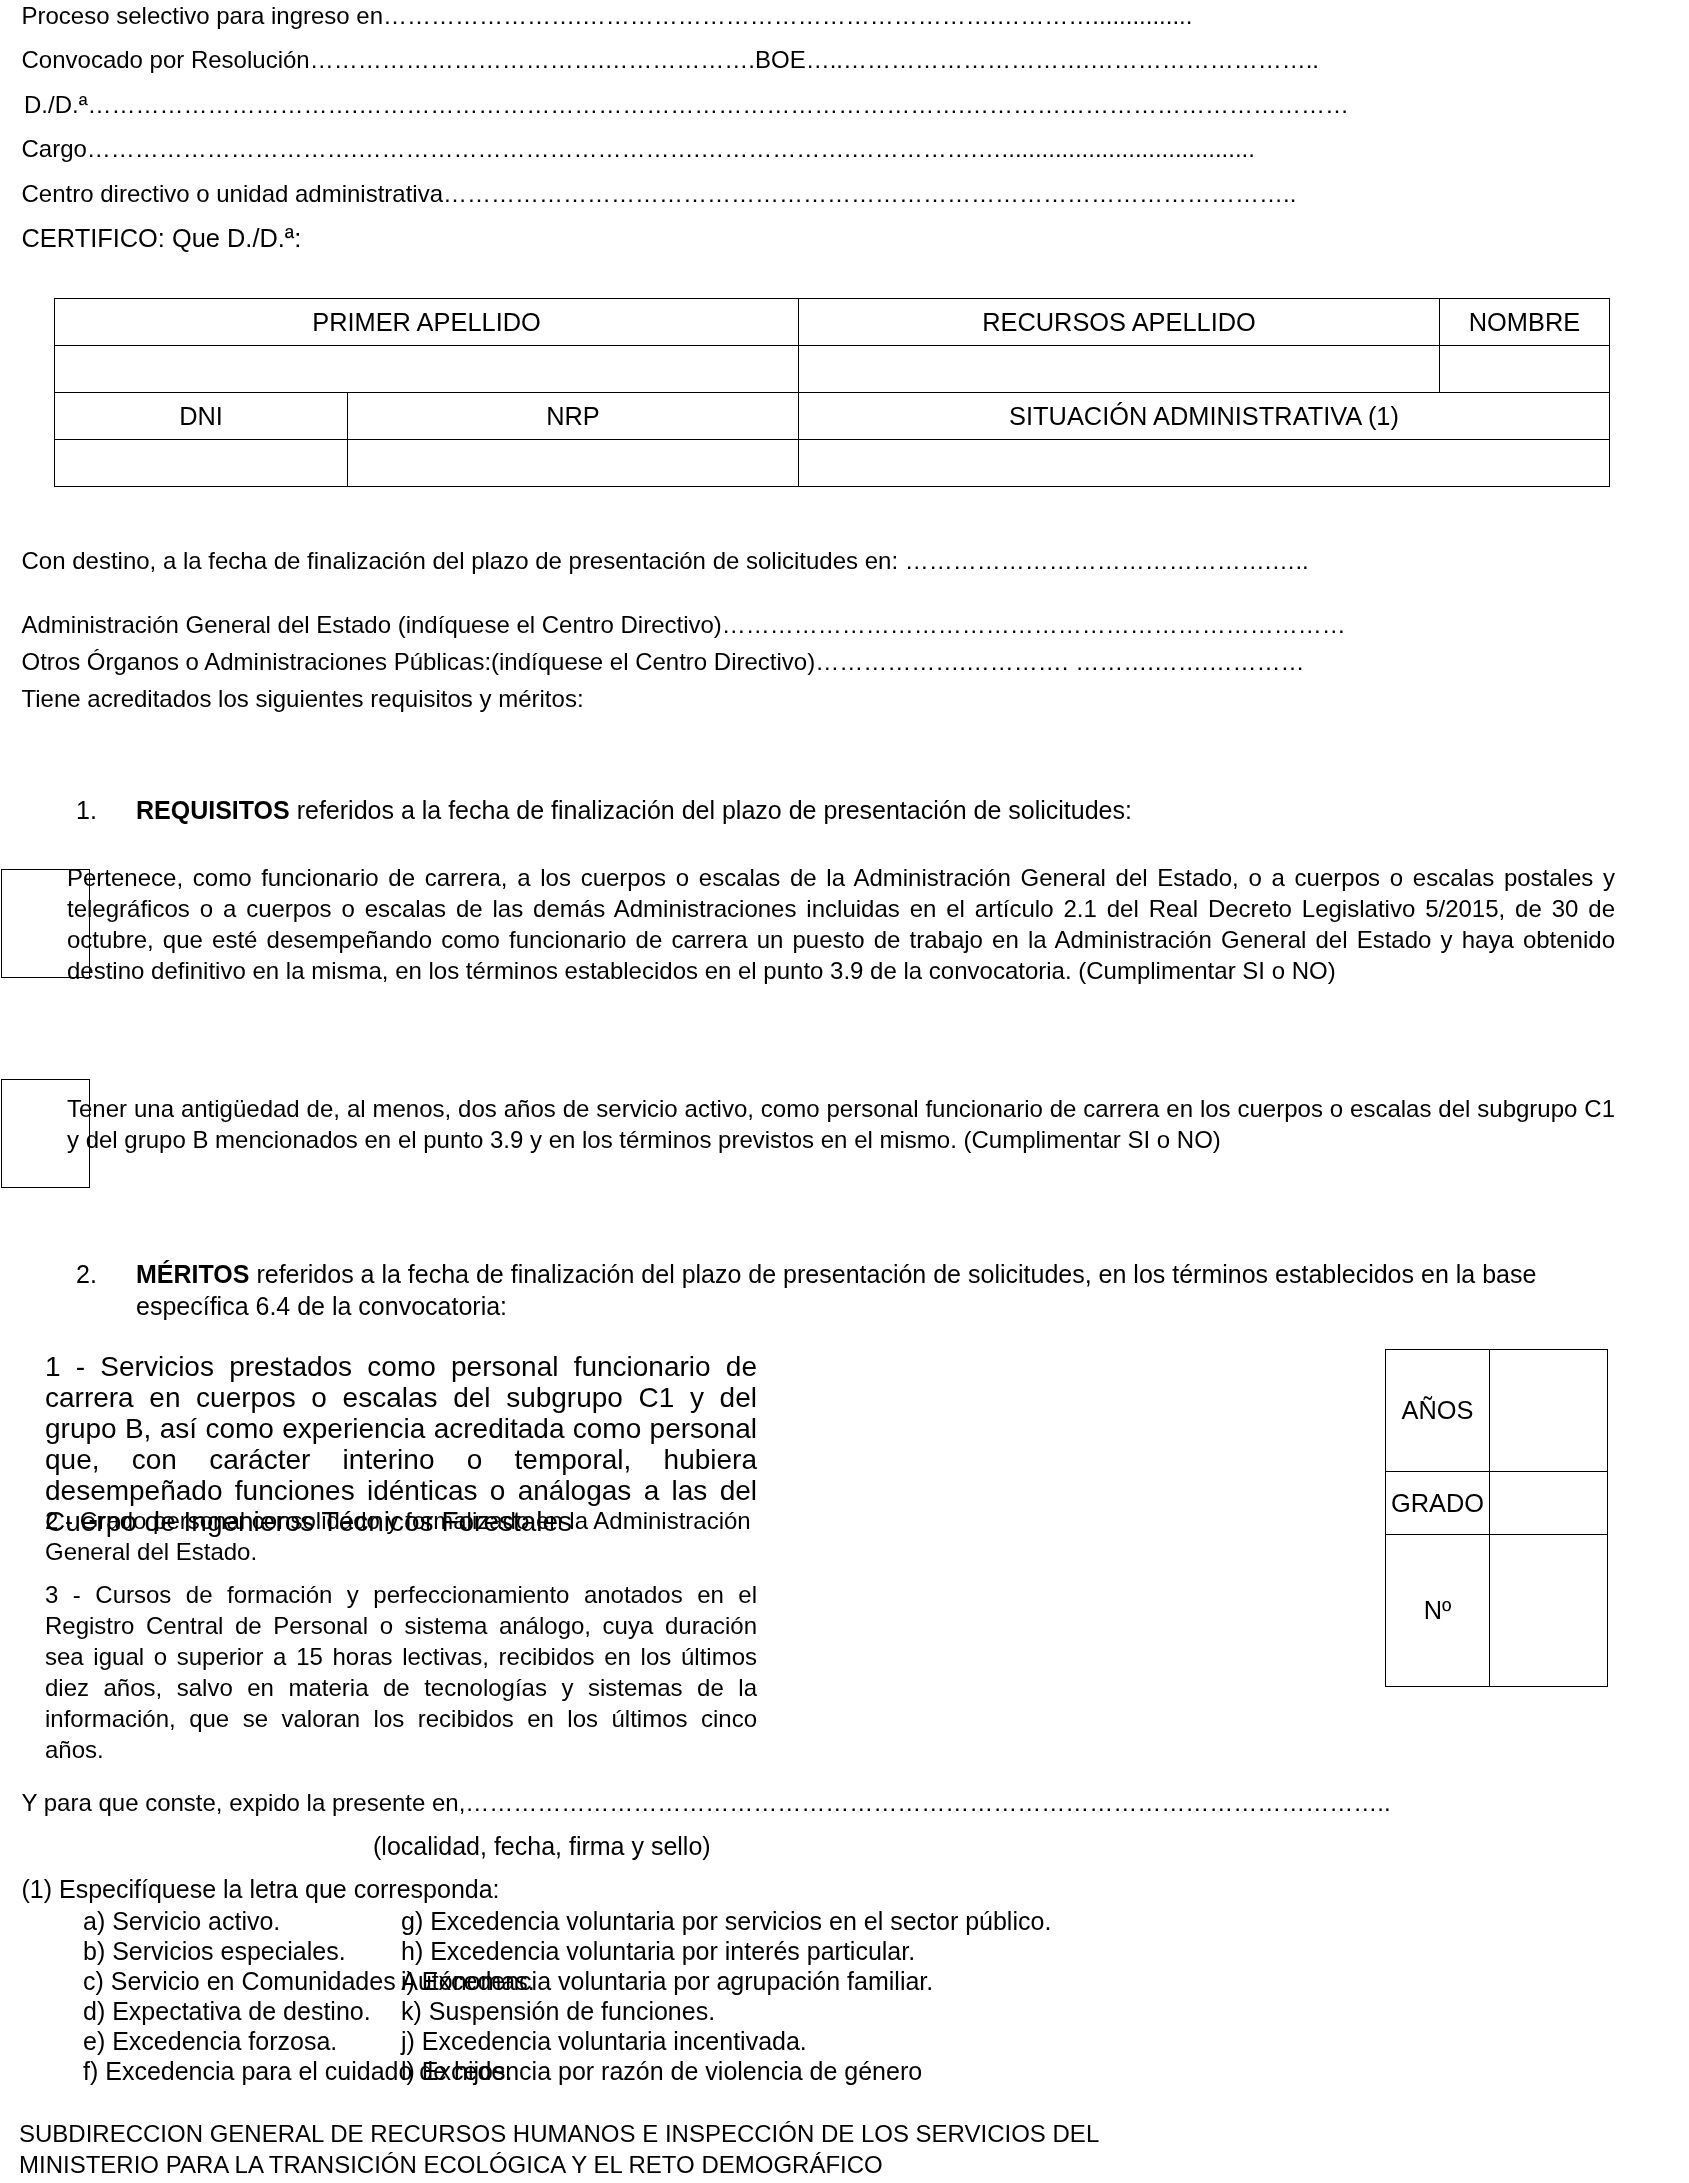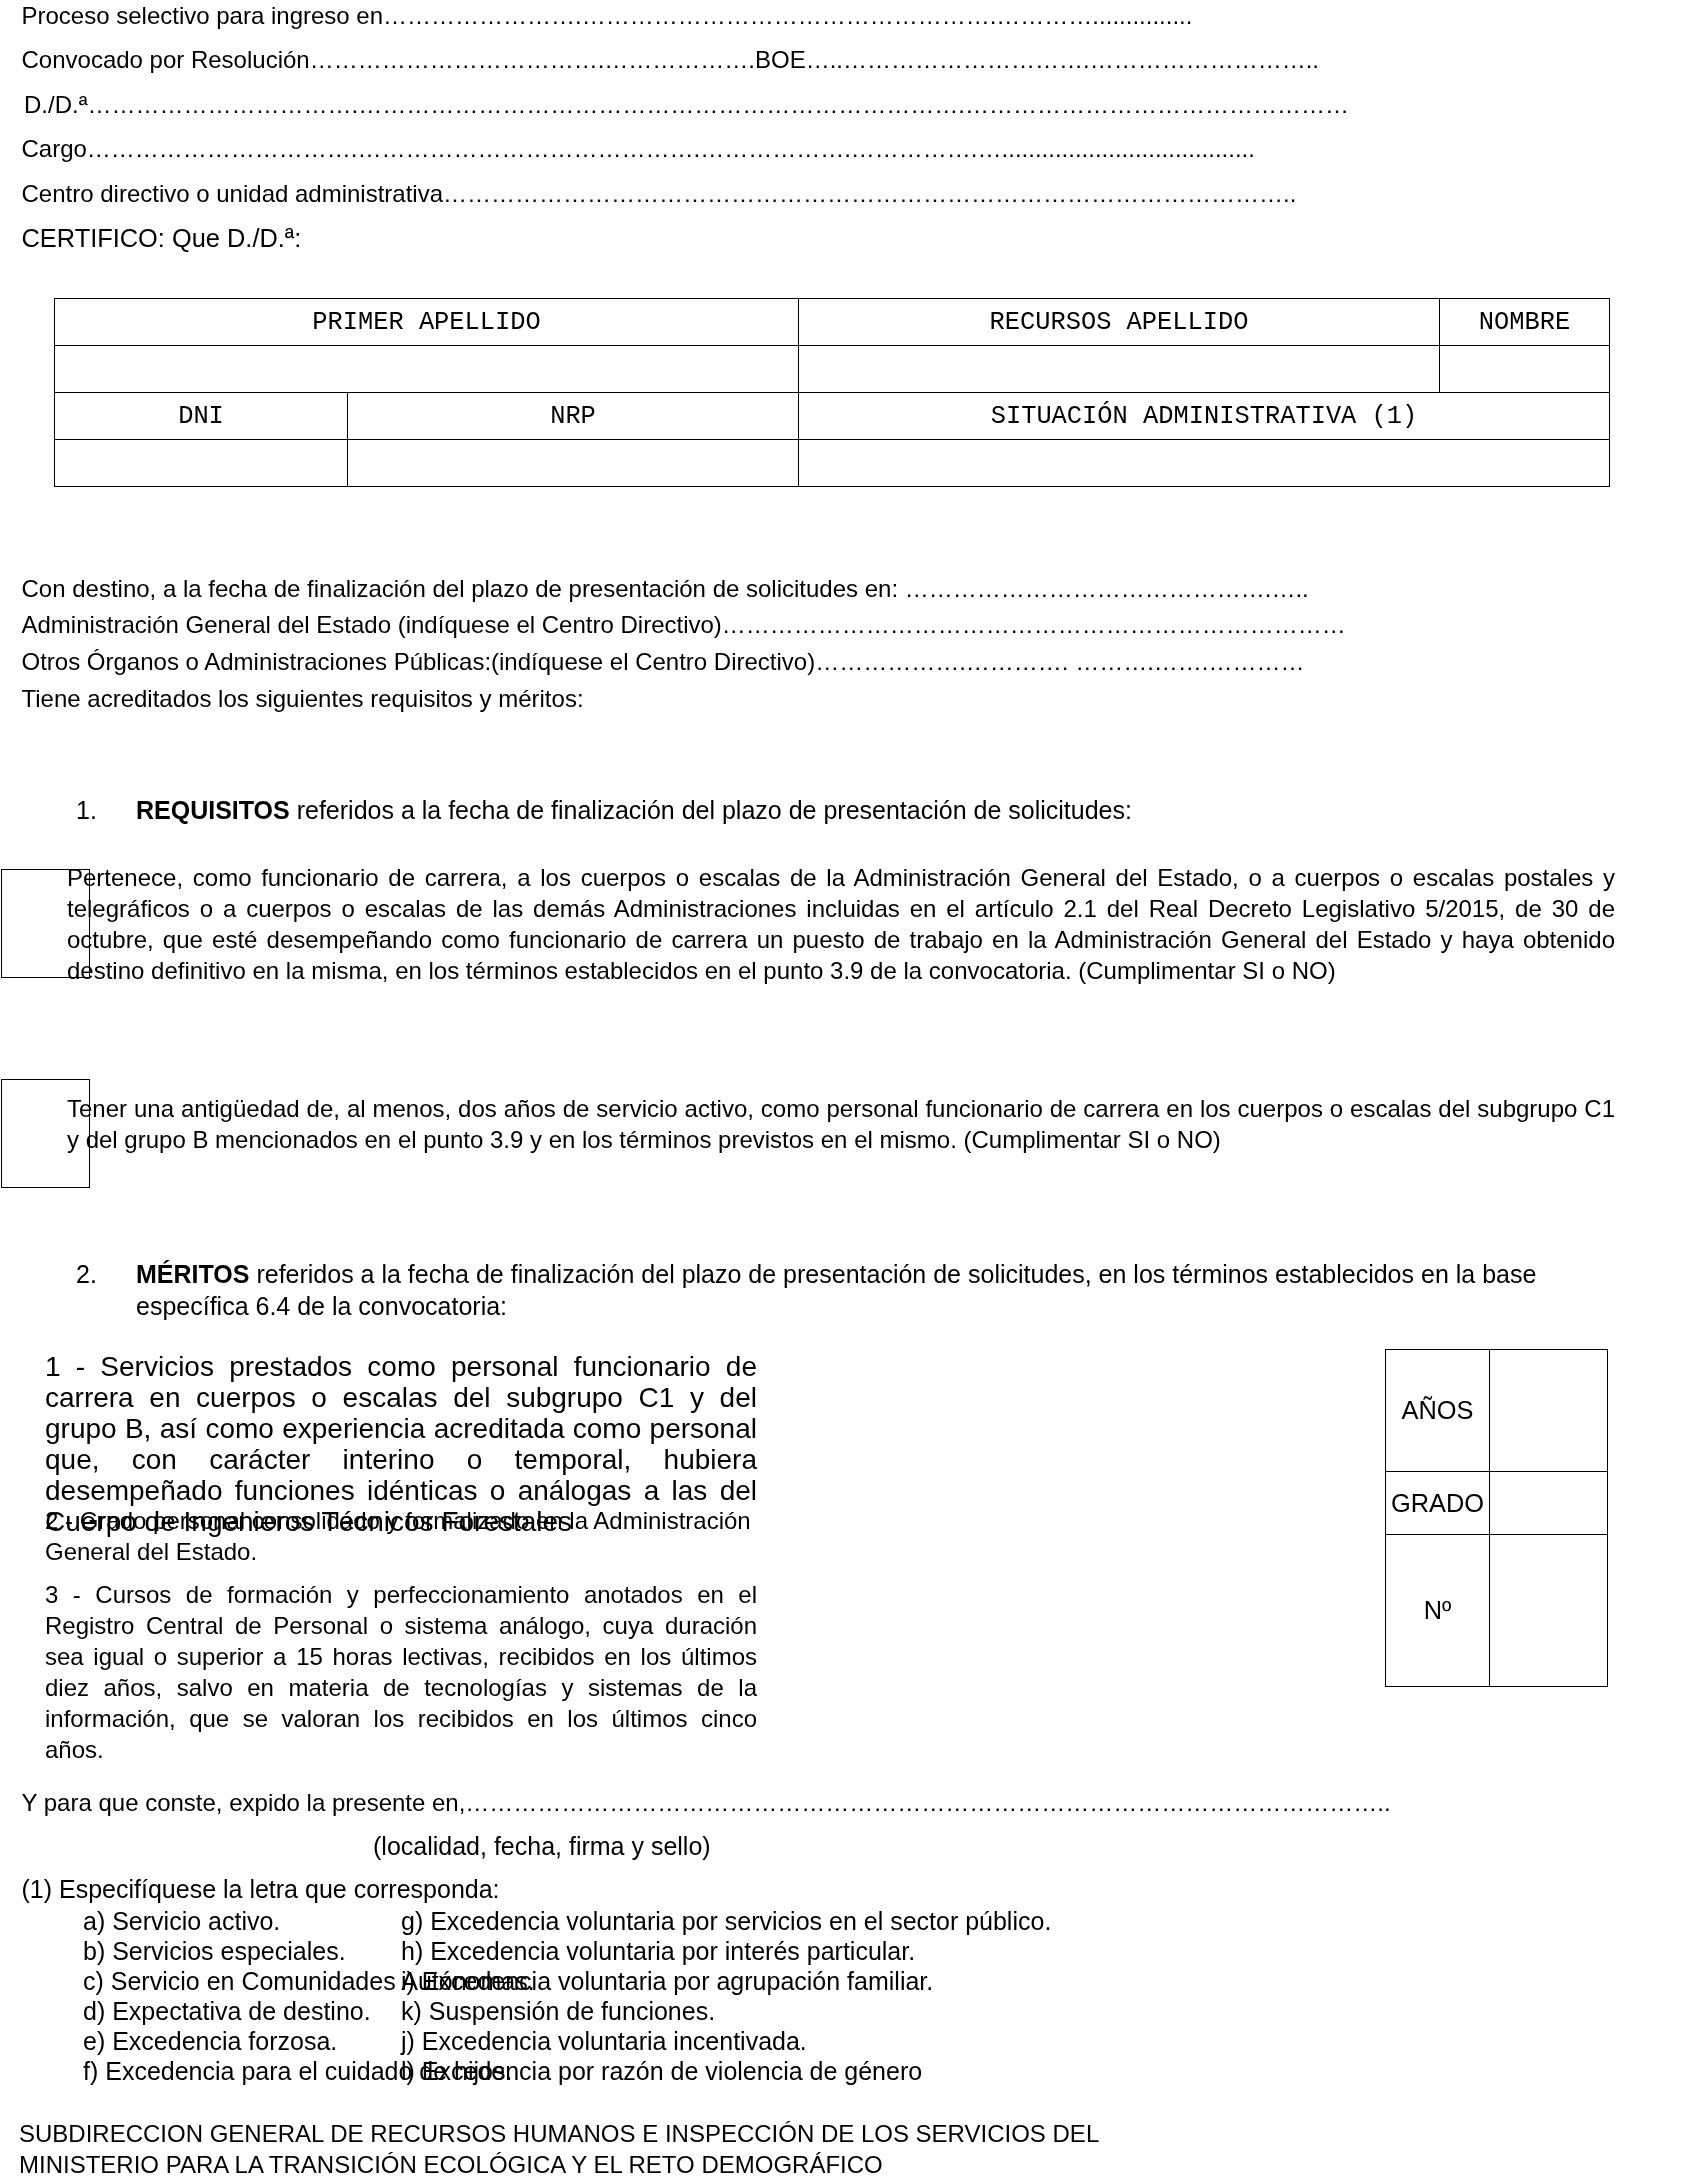--- a/index.html
+++ b/index.html
@@ -50,25 +50,25 @@
     border-collapse: collapse;
     table-layout: fixed;
   }
   #id-table td {
     border: 1.6px solid #000000;
     text-align: center;
     vertical-align: middle;
     font-size: 25.4px;
     padding: 0;
   }
-  #id-table tr.head td { height: 46px; font-family: Liberation Mono, monospace; }
+  #id-table tr.head td { height: 46px; }
   #id-table tr.blank td { height: 46px; }
 
   
-  #p-destino   { left: 21.5px; top: 575px; }
+  #p-destino   { left: 21.5px; top: 547px; }
   #p-admin     { left: 21.5px; top: 611px; }
   #p-otros     { left: 21.5px; top: 648px; }
   #p-tiene     { left: 21.5px; top: 685px; }
 
   
   #item-1 {
     position: absolute;
     left: 76px;
     top: 796px;
     width: 1510px;

